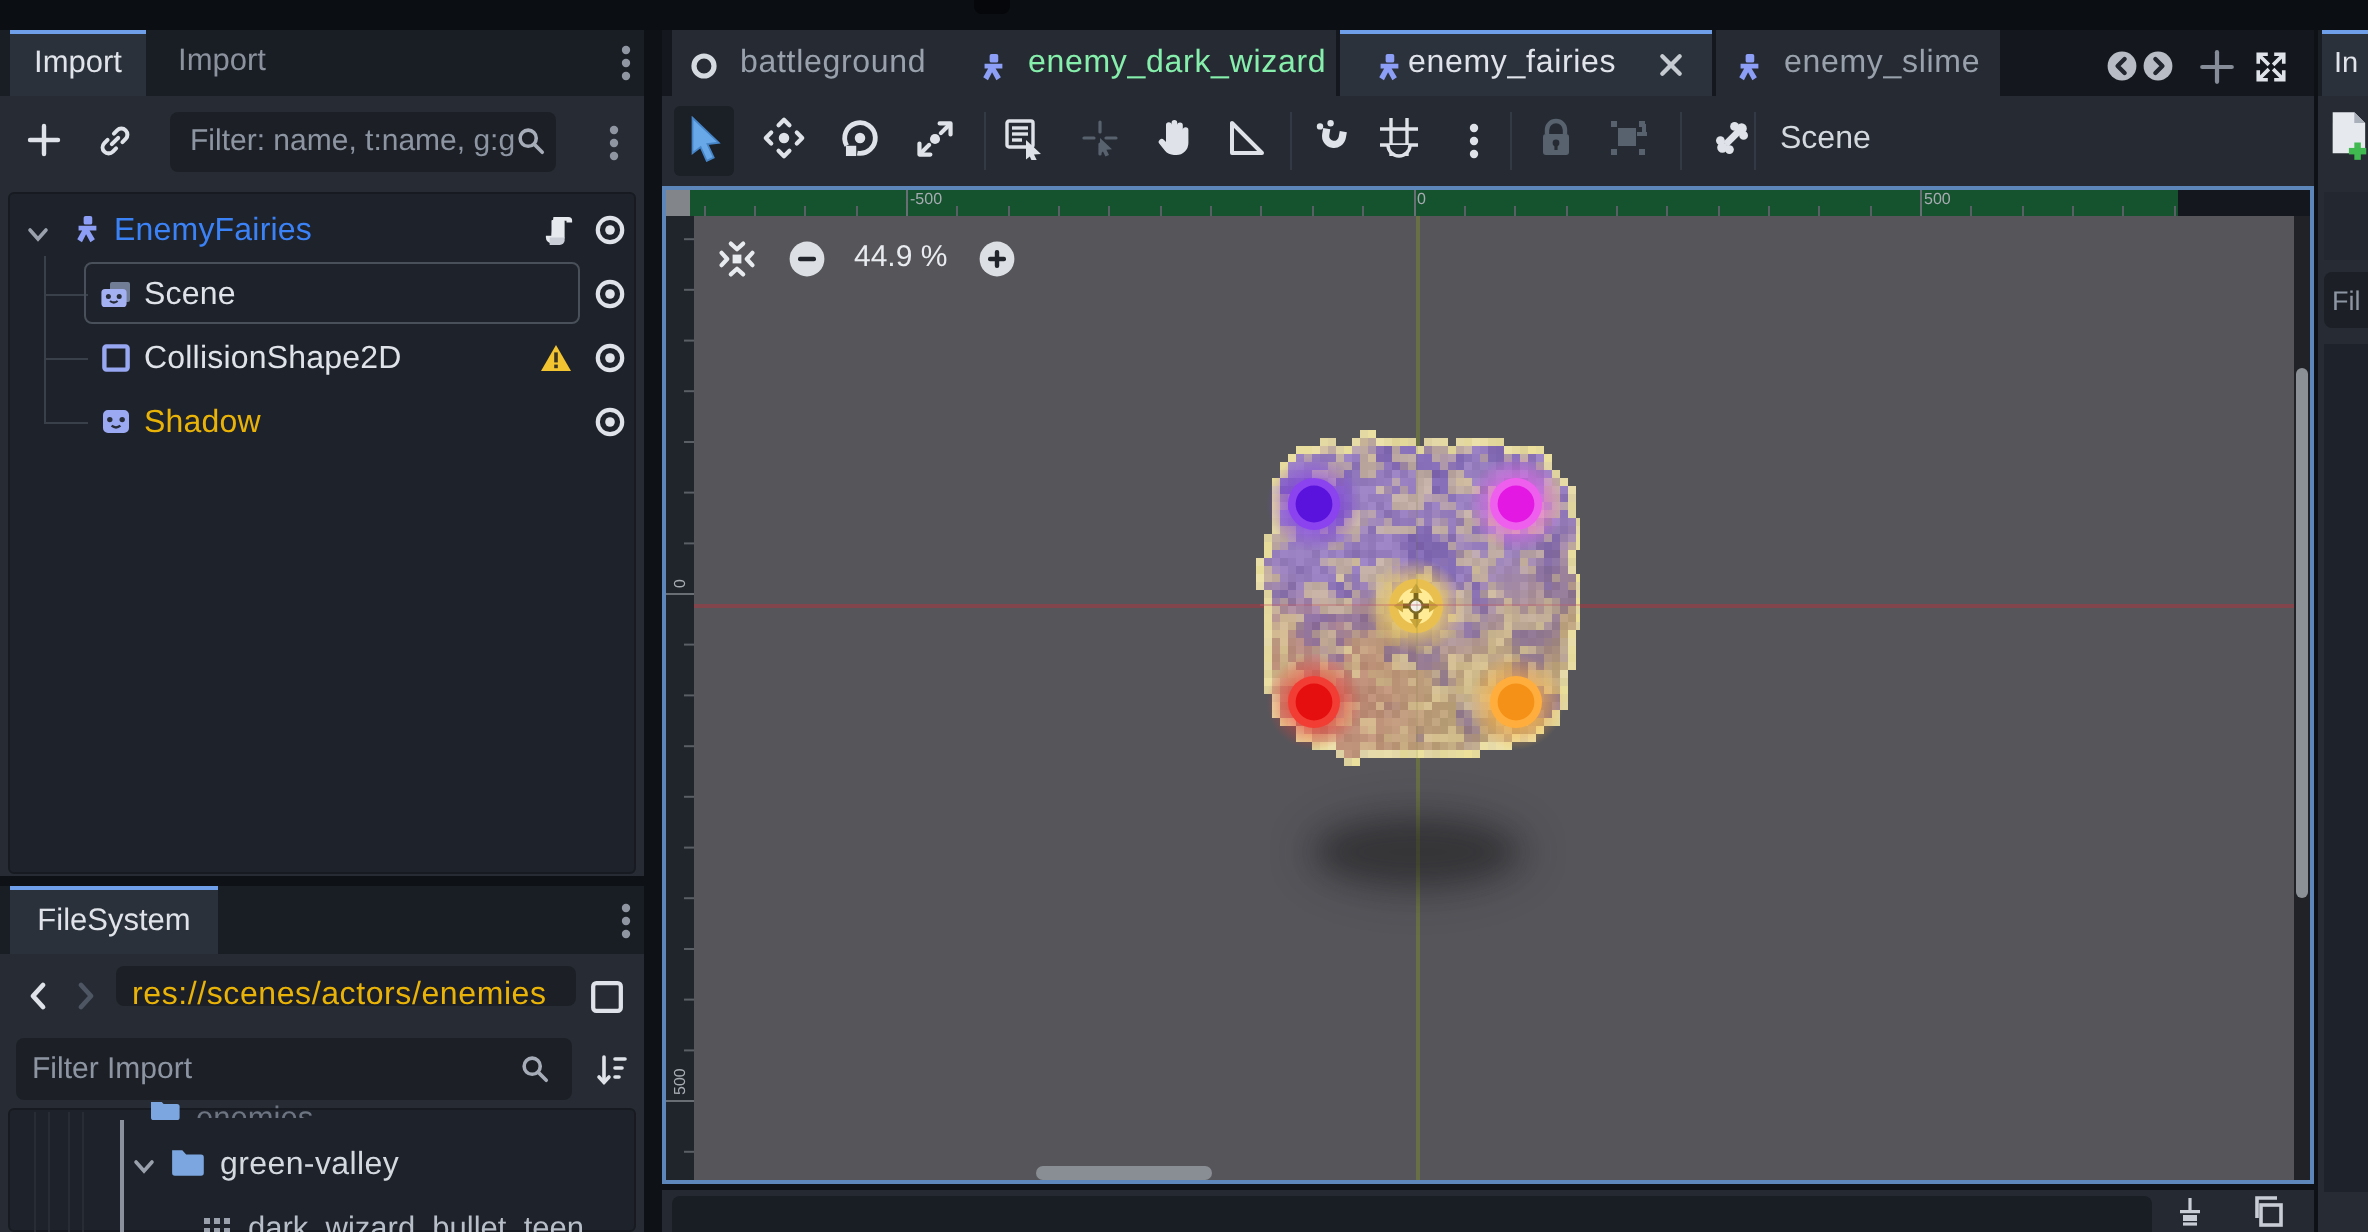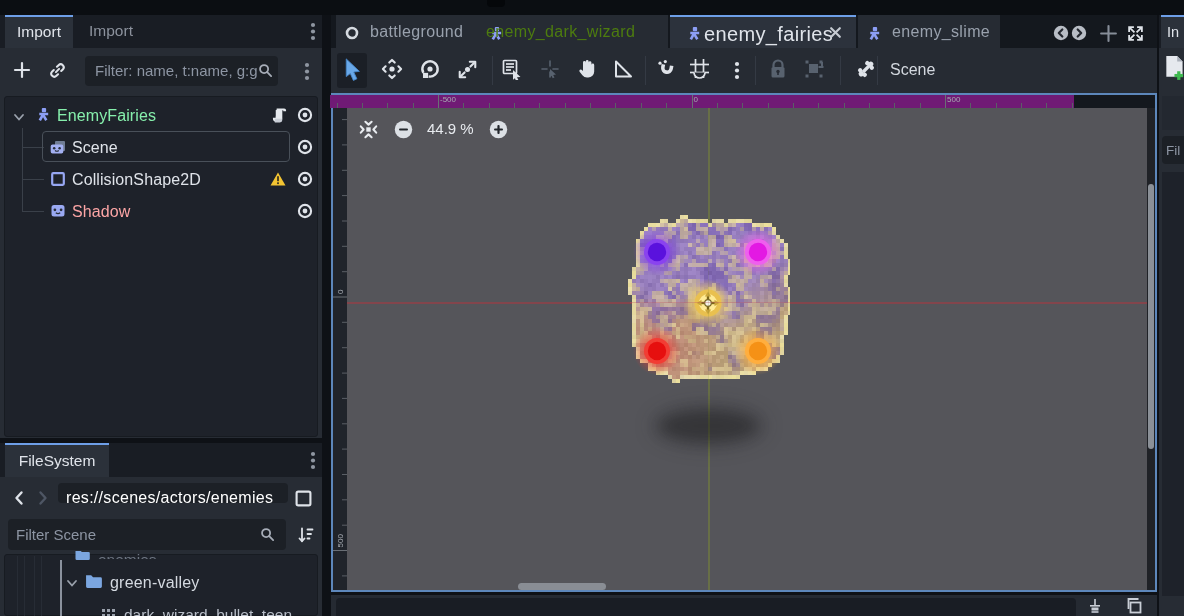--- a/index.html
+++ b/index.html
@@ -57,21 +57,21 @@
 <div class="abs" style="left:22px;top:211px;width:22px;height:1px;background:#3a4049"></div>
 <svg class="abs" style="left:13px;top:111px" width="12" height="12" viewBox="0 0 12 12">
     <path d="M2 4 L6 8.5 L10 4" fill="none" stroke="#9aa1ac" stroke-width="1.8" stroke-linecap="round"></path>
   </svg>
 <svg class="abs" style="left:36px;top:107px" width="15" height="15" viewBox="0 0 16 16">
 <g fill="#8c9ef5">
       <rect x="6.2" y="1" width="4.6" height="4.6" rx="1"></rect>
 <path d="M3.5 6.2 h9.5 v2.6 h-3.6 l2.8 4.6 -2.4 1.6 -2.3-4.2 -2.2 4.2 -2.5-1.5 2.6-4.7 h-1.9 z"></path>
     </g>
   </svg>
-<div class="abs" style="left:57px;top:107px;font-size:16px;color:#86efac;letter-spacing:0.1px">EnemyFairies</div>
+<div class="abs" style="left:57px;top:107px;font-size:16px;color:#3b82f6;letter-spacing:0.1px">EnemyFairies</div>
 <svg class="abs" style="left:272px;top:107px" width="15" height="16" viewBox="0 0 16 16">
     <g fill="#e6e9ee">
       <path d="M4 1 h8 a2 2 0 0 1 2 2 v1 h-3 v-1 h-5 v9 a3 3 0 0 1 -3 3 a3 3 0 0 1 -3 -3 v-1 h3 z" transform="translate(1 0)"></path>
       <rect x="4" y="2.6" width="7" height="10" rx="0.5"></rect>
       <path d="M3 12 h8 v1.4 a2.6 2.6 0 0 1 -2.6 2.6 h-5.4 z" fill="#c9ced6"></path>
     </g>
   </svg>
 <svg class="abs" style="left:297px;top:107px" width="16" height="16" viewBox="0 0 16 16">
     <circle cx="8" cy="8" r="6.1" fill="none" stroke="#dfe3e9" stroke-width="2.1"></circle>
     <circle cx="8" cy="8" r="2.4" fill="#dfe3e9"></circle>
@@ -103,46 +103,46 @@
 <svg class="abs" style="left:297px;top:171px" width="16" height="16" viewBox="0 0 16 16">
     <circle cx="8" cy="8" r="6.1" fill="none" stroke="#dfe3e9" stroke-width="2.1"></circle>
     <circle cx="8" cy="8" r="2.4" fill="#dfe3e9"></circle>
   </svg>
 <svg class="abs" style="left:50px;top:203px" width="16" height="16" viewBox="0 0 16 16">
     <path d="M1.5 4.5 a2.5 2.5 0 0 1 2.5 -2.5 h8 a2.5 2.5 0 0 1 2.5 2.5 v6.5 a2.5 2.5 0 0 1 -2.5 2.5 h-8 a2.5 2.5 0 0 1 -2.5 -2.5 z" fill="#9aa9f2"></path>
     <circle cx="4.9" cy="6.8" r="1.35" fill="#272d38"></circle>
     <circle cx="11.1" cy="6.8" r="1.35" fill="#272d38"></circle>
     <path d="M5.8 9.8 q2.2 1.8 4.4 0" stroke="#272d38" stroke-width="1.2" fill="none"></path>
   </svg>
-<div class="abs" style="left:72px;top:203px;font-size:16px;color:#fca5a5;letter-spacing:0.1px">Shadow</div>
+<div class="abs" style="left:72px;top:203px;font-size:16px;color:#eab308;letter-spacing:0.1px">Shadow</div>
 <svg class="abs" style="left:297px;top:203px" width="16" height="16" viewBox="0 0 16 16">
     <circle cx="8" cy="8" r="6.1" fill="none" stroke="#dfe3e9" stroke-width="2.1"></circle>
     <circle cx="8" cy="8" r="2.4" fill="#dfe3e9"></circle>
   </svg>
 <div class="abs tabbar" style="left:0;top:443px;width:322px;height:34px"></div>
 <div class="abs tab-active" style="left:5px;top:443px;width:104px;height:34px;font-size:15.5px;line-height:31px;text-align:center">FileSystem</div>
 <svg class="abs" style="left:309px;top:450px" width="8" height="24" viewBox="0 0 8 24">
     <g fill="#8f96a1">
       <circle cx="4" cy="4" r="2.1"></circle>
       <circle cx="4" cy="10.5" r="2.1"></circle>
       <circle cx="4" cy="17.0" r="2.1"></circle>
     </g>
   </svg>
 <div class="abs panel" style="left:0;top:477px;width:322px;height:139px"></div>
 <svg class="abs" style="left:12px;top:489px" width="14" height="18" viewBox="0 0 14 18">
     <path d="M9.5 3.5 L4.5 9 L9.5 14.5" fill="none" stroke="#dfe3e9" stroke-width="2.4" stroke-linecap="round" stroke-linejoin="round"></path>
   </svg>
 <svg class="abs" style="left:36px;top:489px" width="14" height="18" viewBox="0 0 14 18">
     <path d="M4.5 3.5 L9.5 9 L4.5 14.5" fill="none" stroke="#4e5664" stroke-width="2.4" stroke-linecap="round" stroke-linejoin="round"></path>
   </svg>
-<div class="abs input" style="left:58px;top:483px;width:230px;height:20px;line-height:30px;padding-left:8px;color:#ffffff;font-size:16px;letter-spacing:0.3px;overflow:hidden">res://scenes/actors/enemies</div>
+<div class="abs input" style="left:58px;top:483px;width:230px;height:20px;line-height:30px;padding-left:8px;color:#eab308;font-size:16px;letter-spacing:0.3px;overflow:hidden">res://scenes/actors/enemies</div>
 <svg class="abs" style="left:295px;top:490px" width="17" height="17" viewBox="0 0 16 16">
     <rect x="1.5" y="1.5" width="13" height="13" rx="1.5" fill="none" stroke="#dfe3e9" stroke-width="2"></rect>
   </svg>
-<div class="abs input" style="left:8px;top:519px;width:278px;height:31px;line-height:31px;padding-left:8px;font-size:15px">Filter Scene</div>
+<div class="abs input" style="left:8px;top:519px;width:278px;height:31px;line-height:31px;padding-left:8px;font-size:15px">Filter Import</div>
 <svg class="abs" style="left:260px;top:527px" width="15" height="15" viewBox="0 0 16 16">
     <circle cx="6.5" cy="6.5" r="4.3" fill="none" stroke="#a7adb8" stroke-width="1.9"></circle>
     <line x1="9.8" y1="9.8" x2="14" y2="14" stroke="#a7adb8" stroke-width="1.9" stroke-linecap="round"></line>
   </svg>
 <svg class="abs" style="left:297px;top:526px" width="18" height="18" viewBox="0 0 18 18">
     <g stroke="#dfe3e9" stroke-width="1.8" stroke-linecap="round">
       <line x1="5" y1="2.5" x2="5" y2="15"></line>
       <path d="M2.5 12.5 L5 15.2 L7.5 12.5" fill="none"></path>
       <line x1="10.5" y1="3.5" x2="15.5" y2="3.5"></line>
       <line x1="10.5" y1="8" x2="14" y2="8"></line>
@@ -183,29 +183,29 @@
     <circle cx="7" cy="7" r="5" fill="none" stroke="#d5dae0" stroke-width="2.6"></circle>
   </svg>
 <div class="abs" style="left:370px;top:23px;font-size:16px;letter-spacing:0.35px;color:#99a1ad">battleground</div>
 <div class="abs" style="left:480px;top:15px;width:188px;height:33px;background:#262b33;border-top:2px solid transparent;"></div>
 <svg class="abs" style="left:489px;top:26px" width="15" height="15" viewBox="0 0 16 16">
 <g fill="#8c9ef5">
       <rect x="6.2" y="1" width="4.6" height="4.6" rx="1"></rect>
 <path d="M3.5 6.2 h9.5 v2.6 h-3.6 l2.8 4.6 -2.4 1.6 -2.3-4.2 -2.2 4.2 -2.5-1.5 2.6-4.7 h-1.9 z"></path>
     </g>
   </svg>
-<div class="abs" style="left:486px;top:23px;font-size:16px;letter-spacing:0.35px;color:#4d7c0f">enemy_dark_wizard</div>
+<div class="abs" style="left:514px;top:23px;font-size:16px;letter-spacing:0.35px;color:#86efac">enemy_dark_wizard</div>
 <div class="abs" style="left:670px;top:15px;width:186px;height:33px;background:#2c323c;border-top:2px solid #6e9fe8;"></div>
 <svg class="abs" style="left:687px;top:26px" width="15" height="15" viewBox="0 0 16 16">
 <g fill="#8c9ef5">
       <rect x="6.2" y="1" width="4.6" height="4.6" rx="1"></rect>
 <path d="M3.5 6.2 h9.5 v2.6 h-3.6 l2.8 4.6 -2.4 1.6 -2.3-4.2 -2.2 4.2 -2.5-1.5 2.6-4.7 h-1.9 z"></path>
     </g>
   </svg>
-<div class="abs" style="left:704px;top:23px;font-size:20px;letter-spacing:0.35px;color:#e0e4ea">enemy_fairies</div>
+<div class="abs" style="left:704px;top:23px;font-size:16px;letter-spacing:0.35px;color:#e0e4ea">enemy_fairies</div>
 <svg class="abs" style="left:829px;top:26px" width="13" height="13" viewBox="0 0 12 12">
     <g stroke="#c6cbd2" stroke-width="2" stroke-linecap="round">
       <line x1="2" y1="2" x2="10" y2="10"></line>
       <line x1="10" y1="2" x2="2" y2="10"></line>
     </g>
   </svg>
 <div class="abs" style="left:858px;top:15px;width:142px;height:33px;background:#262b33;border-top:2px solid transparent;"></div>
 <svg class="abs" style="left:867px;top:26px" width="15" height="15" viewBox="0 0 16 16">
 <g fill="#8c9ef5">
       <rect x="6.2" y="1" width="4.6" height="4.6" rx="1"></rect>
@@ -339,21 +339,21 @@
       <rect x="9.3" y="5.5" width="3.4" height="10"></rect>
       <circle cx="11" cy="17.8" r="2.6"></circle>
       <circle cx="7.8" cy="16" r="2.2"></circle>
       <circle cx="14.2" cy="16" r="2.2"></circle>
     </g>
   </svg>
 <div class="abs" style="left:877px;top:56px;width:1px;height:29px;background:#343a44"></div>
 <div class="abs" style="left:890px;top:61px;font-size:16px;color:#d3d8df">Scene</div>
 <div class="abs" style="left:331px;top:93px;width:826px;height:499px;border:2px solid #5d87bb;background:#14181e"></div>
 <div class="abs" style="left:333px;top:95px;width:14px;height:13px;background:#82868b"></div>
-<div class="abs" style="left:330px;top:95px;width:744px;height:13px;background:#701a75;overflow:hidden" id="topruler">
+<div class="abs" style="left:345px;top:95px;width:744px;height:13px;background:#14532d;overflow:hidden" id="topruler">
     <div style="position:absolute;left:6.6px;top:8px;width:1px;height:5px;background:#5a5f66"></div>
     <div style="position:absolute;left:31.9px;top:8px;width:1px;height:5px;background:#5a5f66"></div>
     <div style="position:absolute;left:57.3px;top:8px;width:1px;height:5px;background:#5a5f66"></div>
     <div style="position:absolute;left:82.7px;top:8px;width:1px;height:5px;background:#5a5f66"></div>
     <div style="position:absolute;left:108.0px;top:0;width:1px;height:13px;background:#696e75"></div>
     <div style="position:absolute;left:110.0px;top:0px;font-size:8px;color:#a6abb2">-500</div>
     <div style="position:absolute;left:133.3px;top:8px;width:1px;height:5px;background:#5a5f66"></div>
     <div style="position:absolute;left:158.7px;top:8px;width:1px;height:5px;background:#5a5f66"></div>
     <div style="position:absolute;left:184.0px;top:8px;width:1px;height:5px;background:#5a5f66"></div>
     <div style="position:absolute;left:209.4px;top:8px;width:1px;height:5px;background:#5a5f66"></div>

